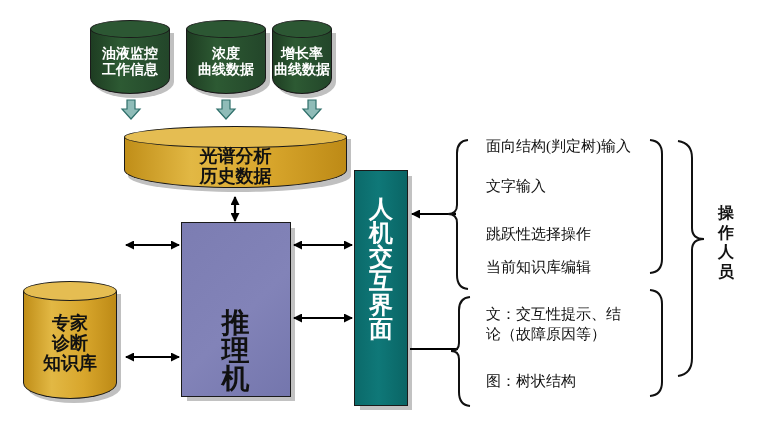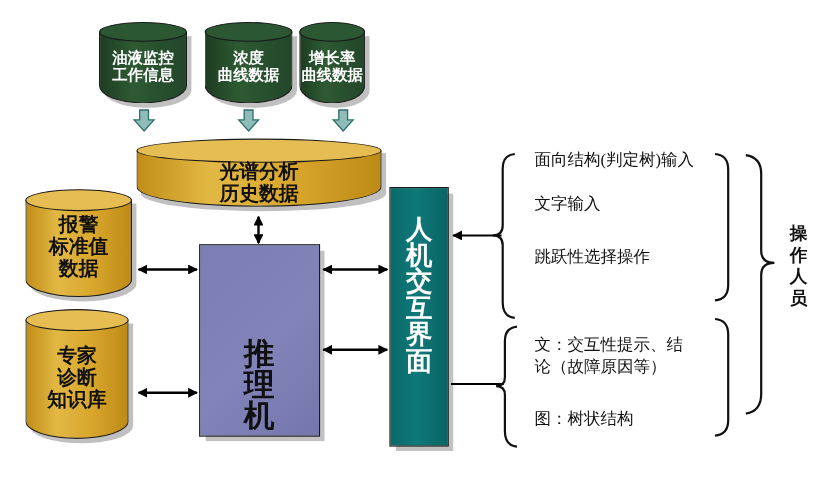--- a/index.html
+++ b/index.html
@@ -134,28 +134,20 @@
   </div>
 
   <div class="cyl gold" id="store-spectral" style="left:124px;top:126px;width:223px;height:62px;">
     <div class="shadow"></div>
     <div class="body" style="top:11px;border-radius:0 0 50% 50%/0 0 18px 18px;"></div>
     <div class="top" style="height:22px;"></div>
     <div class="lbl" style="top:20px;">光谱分析
 历史数据</div>
   </div>
 
-  <div class="cyl gold" id="store-alarm" style="left:23px;top:172px;width:97px;height:98px;">
-    <div class="shadow"></div>
-    <div class="body" style="top:10px;"></div>
-    <div class="top" style="height:20px;"></div>
-    <div class="lbl" style="top:22px;">报警
-标准值
-数据</div>
-  </div>
 
   <div class="cyl gold" id="store-expert" style="left:23px;top:281px;width:94px;height:118px;">
     <div class="shadow"></div>
     <div class="body" style="top:10px;"></div>
     <div class="top" style="height:20px;"></div>
     <div class="lbl" style="top:32px;">专家
 诊断
 知识库</div>
   </div>
 
@@ -225,20 +217,21 @@
     <path d="M650 140 q12 1 12 14 v105 q0 13 -12 14" fill="none" stroke="#111111" stroke-width="2"></path>
 
     <path d="M650 290 q12 1 12 14 v78 q0 13 -12 14" fill="none" stroke="#111111" stroke-width="2"></path>
 
     <path d="M678 141 q14 2 14 17 v70 q0 11 12 11 q-12 0 -12 11 v108 q0 16 -14 18" fill="none" stroke="#111111" stroke-width="2"></path>
   </svg>
 
   <div class="rtext" style="left:486px;top:136px;">面向结构(判定树)输入</div>
   <div class="rtext" style="left:486px;top:176px;">文字输入</div>
   <div class="rtext" style="left:486px;top:224px;text-align:center;">跳跃性选择操作</div>
+  <div class="rtext" style="left:486px;top:257px;">当前知识库编辑</div>
 
   <div class="rtext" style="left:486px;top:304px;width:165px;">文：交互性提示、结
 论（故障原因等）</div>
   <div class="rtext" style="left:486px;top:371px;">图：树状结构</div>
 
   <div id="operator-label" style="left:716px;top:203px;">
       <div>操</div>
       <div>作</div>
       <div>人</div>
       <div>员</div>

